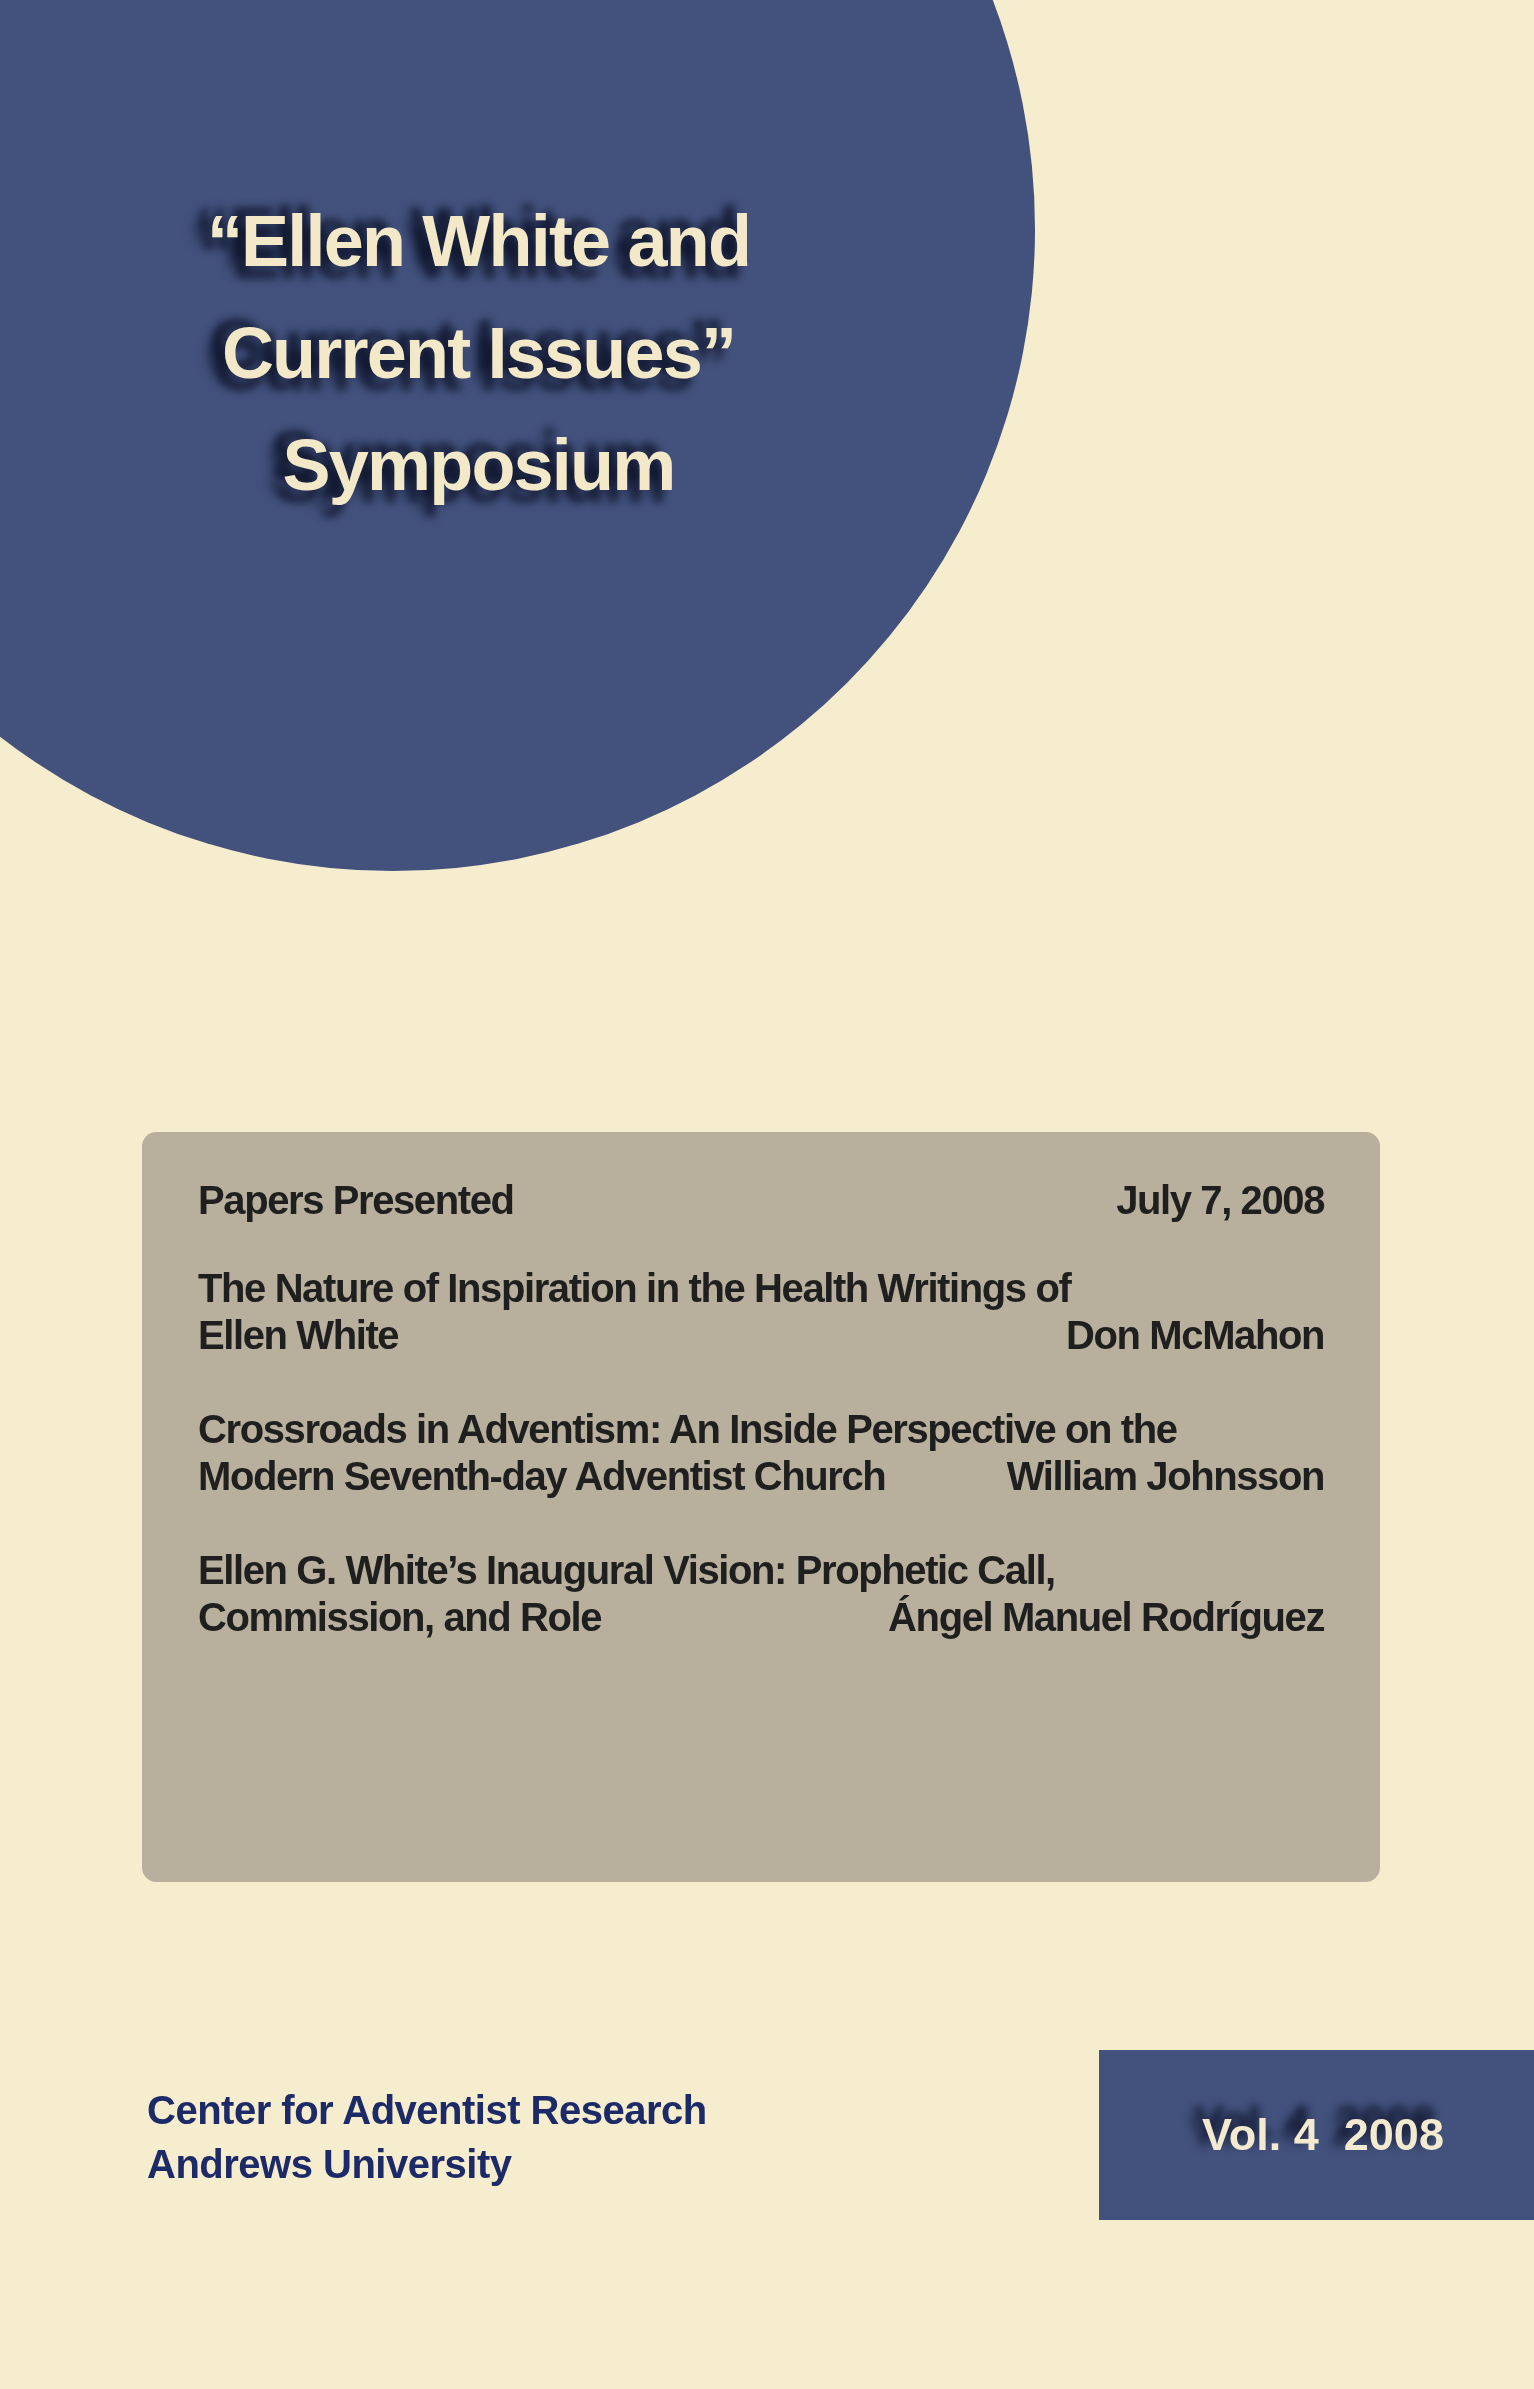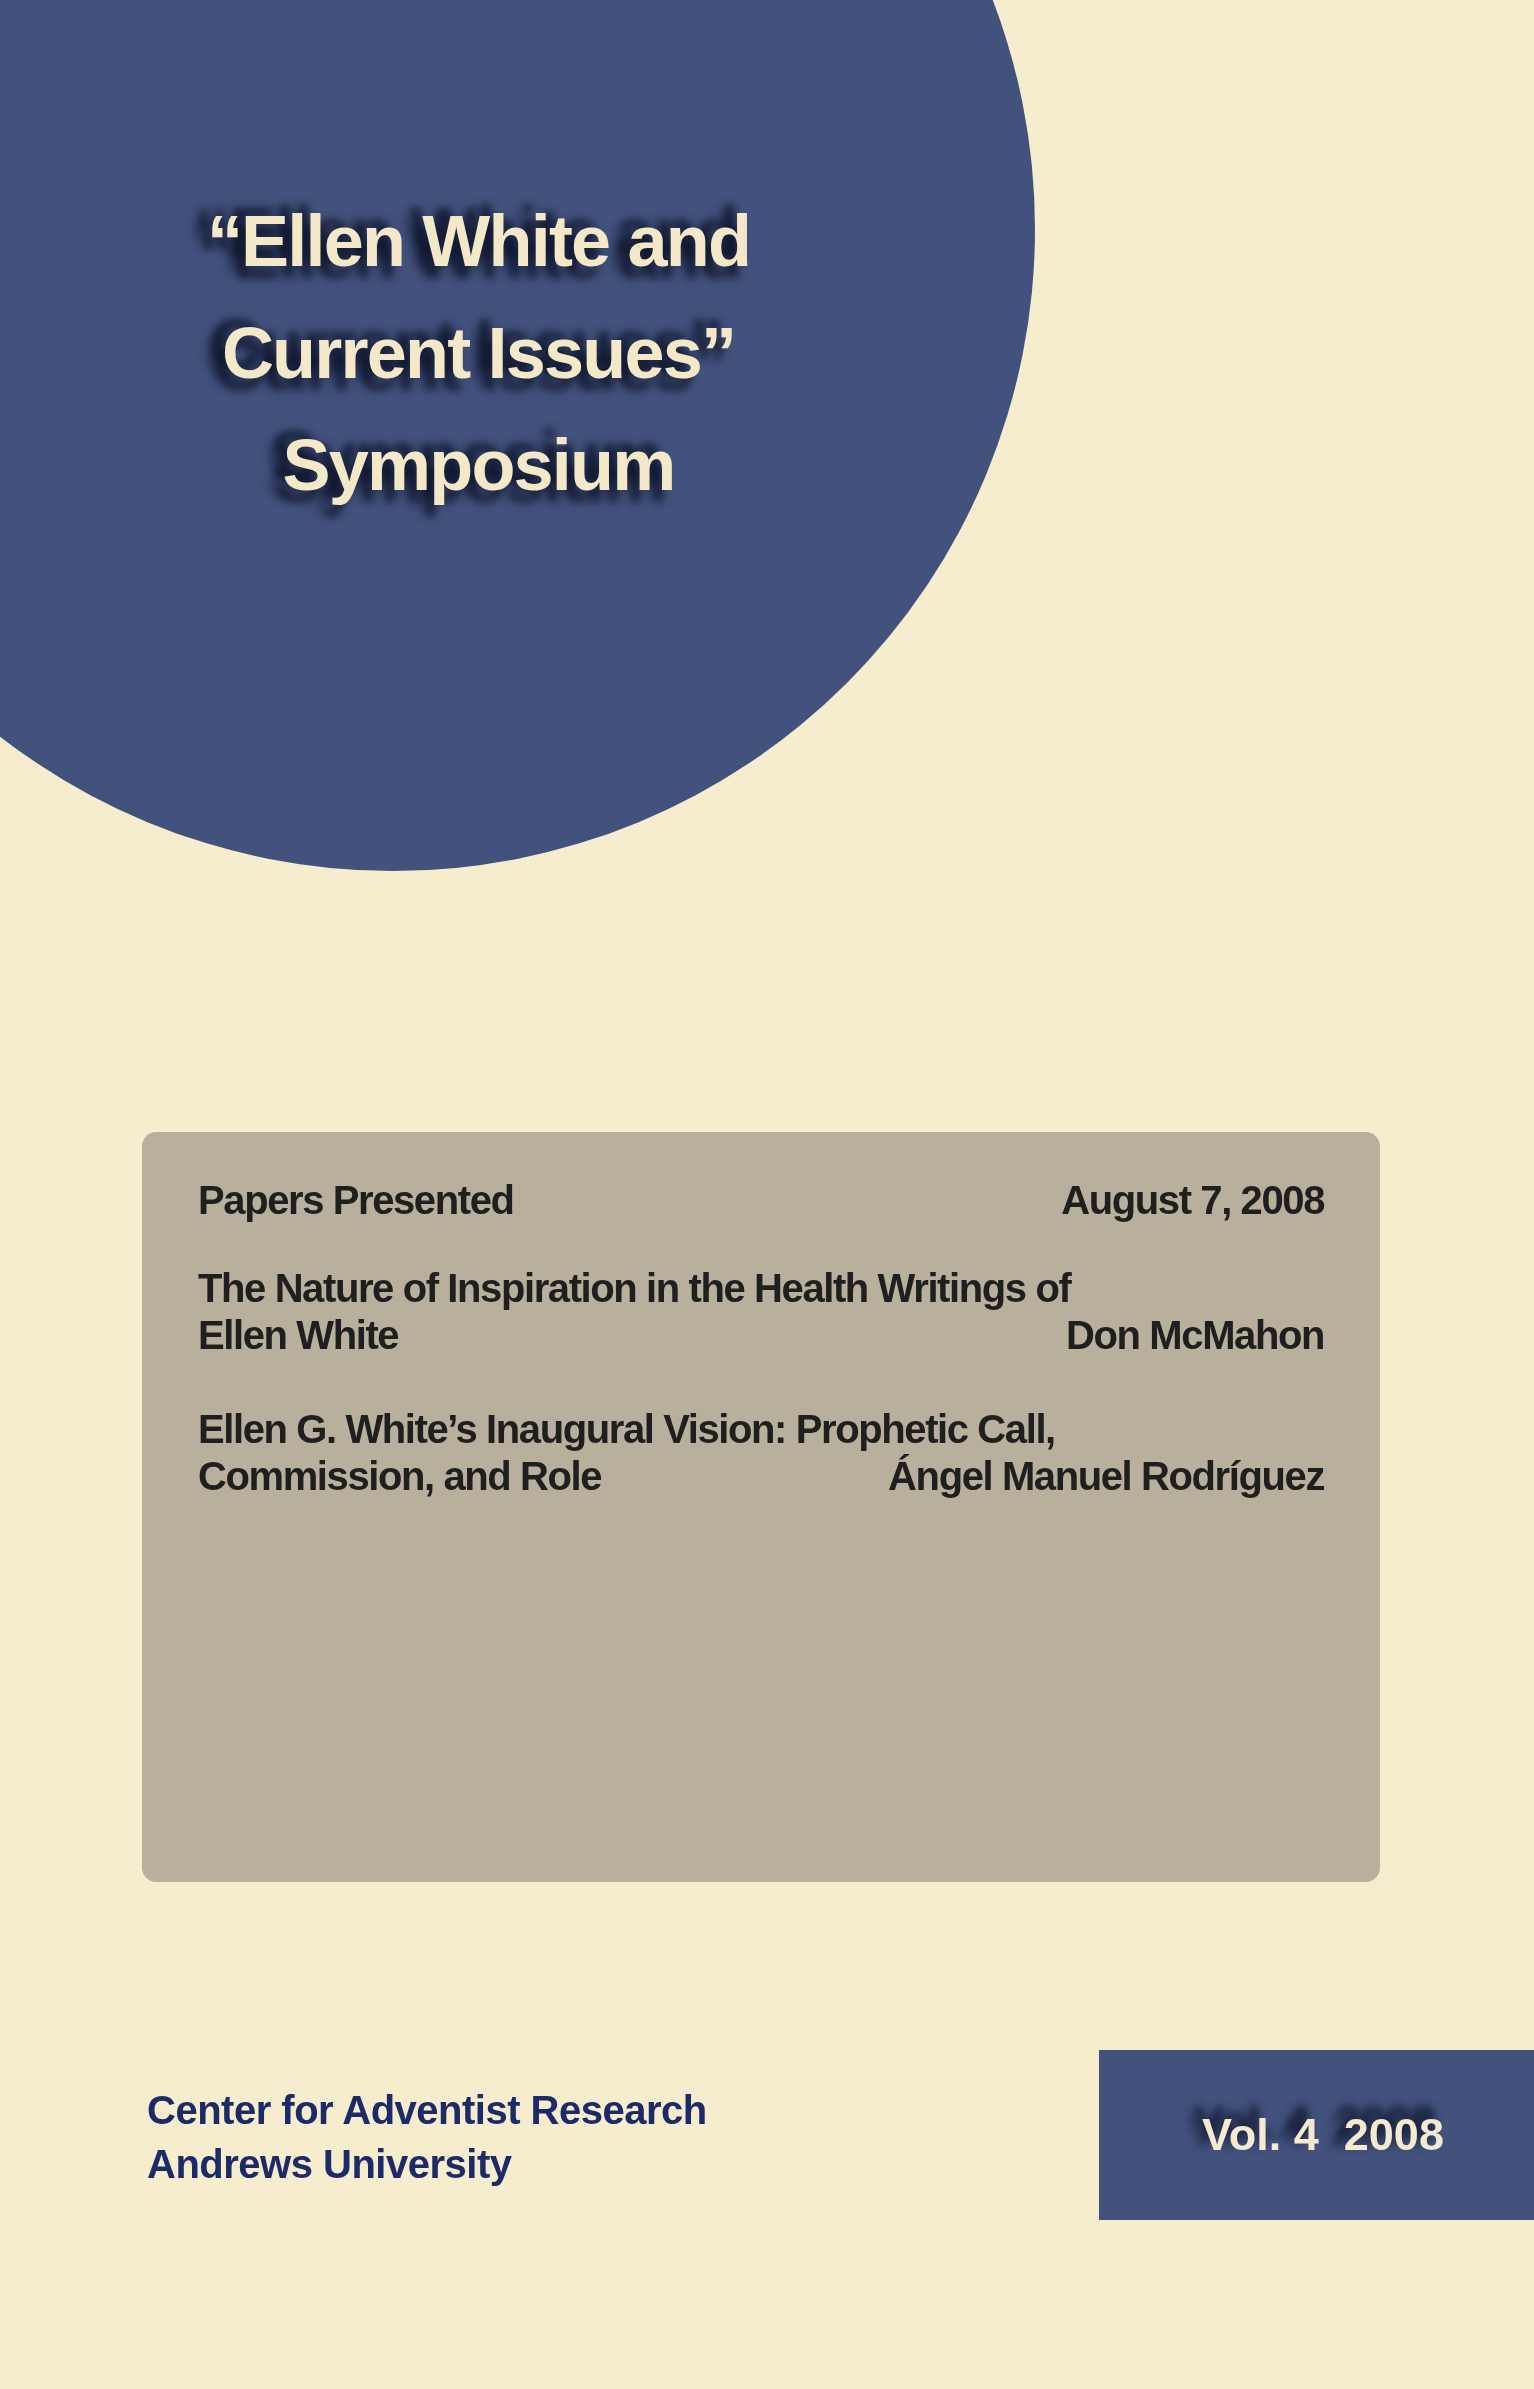--- a/index.html
+++ b/index.html
@@ -103,31 +103,38 @@
   <div class="cover-title">
     <div>“Ellen White and</div>
     <div>Current Issues”</div>
     <div>Symposium</div>
   </div>
 
   <div class="papers-panel">
 
     <div class="panel-row panel-header">
       <span>Papers Presented</span>
-      <span>August 7, 2008</span>
+      <span>July 7, 2008</span>
     </div>
 
     <div class="paper-entry">
       <div class="entry-line1">The Nature of Inspiration in the Health Writings of</div>
       <div class="panel-row">
         <span>Ellen White</span>
         <span class="author">Don McMahon</span>
       </div>
     </div>
 
+    <div class="paper-entry">
+      <div class="entry-line1">Crossroads in Adventism: An Inside Perspective on the</div>
+      <div class="panel-row">
+        <span>Modern Seventh-day Adventist Church</span>
+        <span class="author">William Johnsson</span>
+      </div>
+    </div>
 
     <div class="paper-entry">
       <div class="entry-line1">Ellen G. White’s Inaugural Vision: Prophetic Call,</div>
       <div class="panel-row">
         <span>Commission, and Role</span>
         <span class="author">Ángel Manuel Rodríguez</span>
       </div>
     </div>
 
   </div>

